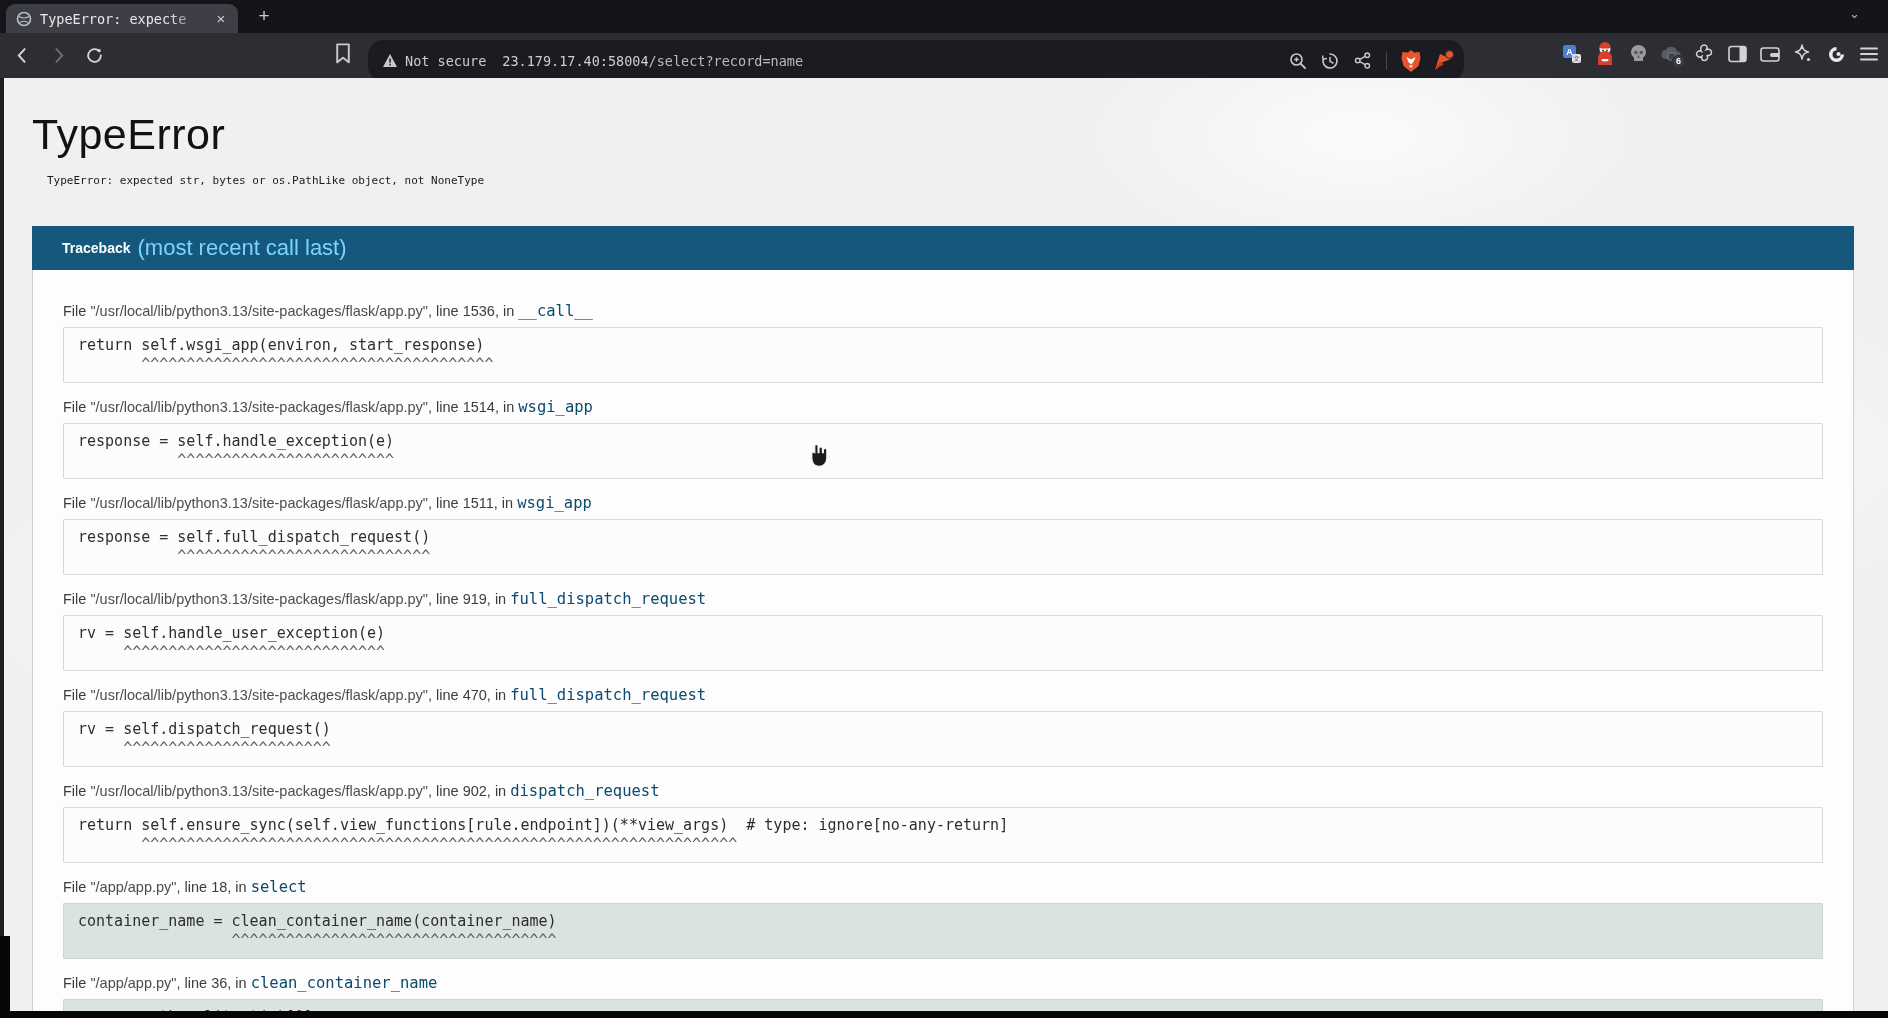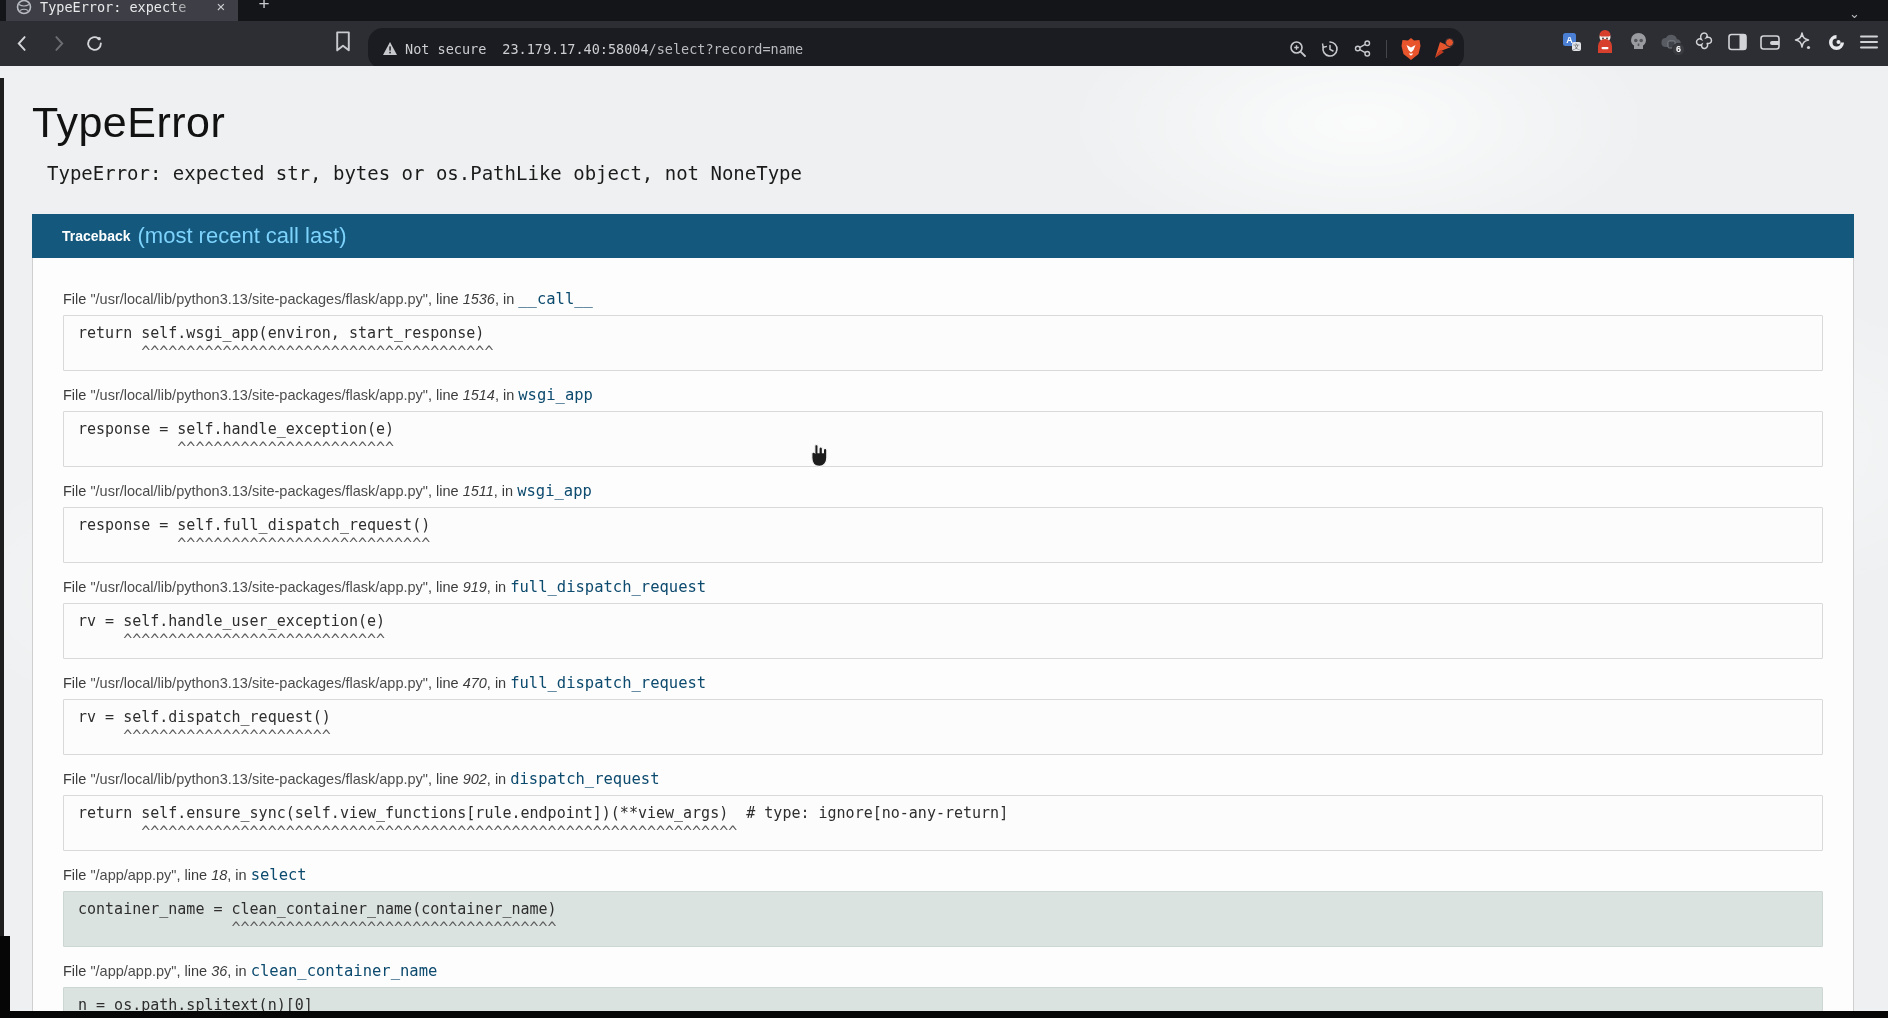--- a/index.html
+++ b/index.html
@@ -1,21 +1,21 @@
 <!DOCTYPE html>
 <html><head>
 <meta charset="utf-8">
 <style>
   * { margin:0; padding:0; box-sizing:border-box; }
   html,body { width:1888px; height:1018px; overflow:hidden; }
   body { font-family:"Liberation Sans", sans-serif; background:#000; position:relative; }
   .browser { position:absolute; inset:0; display:flex; flex-direction:column; }
 
   
-  .tabstrip { height:21px; background:#141518; display:flex; align-items:flex-end; position:relative; flex:0 0 auto; }
+  .tabstrip { height:33px; background:#141518; display:flex; align-items:flex-end; position:relative; flex:0 0 auto; }
   .tab { width:232px; height:29px; margin-left:6px; background:#3e3f46; border-radius:9px 9px 0 0;
          display:flex; align-items:center; padding:0 8px 0 10px; position:relative; }
   .tab-title { color:#e8e9ea; font-size:13.5px; font-family:"DejaVu Sans Mono", monospace; white-space:nowrap; overflow:hidden; flex:1;
                -webkit-mask-image:linear-gradient(90deg,#000 75%,transparent 97%);
                mask-image:linear-gradient(90deg,#000 75%,transparent 97%); }
   .tab-close { color:#cfd0d4; font-size:15px; width:18px; height:18px; line-height:17px; text-align:center; border-radius:4px; cursor:default; }
   .favicon { width:16px; height:16px; margin-right:8px; flex:0 0 auto; }
   .newtab { color:#c8c9cd; font-size:19px; margin:0 0 5px 14px; width:24px; height:24px; line-height:23px; text-align:center; border-radius:5px; }
   .tab-search { position:absolute; right:28px; top:6px; color:#b9babe; font-size:13px; }
 
@@ -41,33 +41,33 @@
 
   
   .page { flex:1; position:relative; overflow:hidden;
           background:
             radial-gradient(ellipse 420px 190px at 72% 6%, rgba(255,255,255,.75), transparent 70%),
             radial-gradient(ellipse 520px 240px at 88% 40%, rgba(255,255,255,.6), transparent 70%),
             radial-gradient(ellipse 420px 200px at 12% 55%, rgba(255,255,255,.55), transparent 70%),
             radial-gradient(ellipse 560px 260px at 45% 85%, rgba(255,255,255,.5), transparent 70%),
             #eef0f1; }
   .page-title { margin:30px 12px 0 32px; font-size:43px; line-height:52px; color:#121212; font-weight:500; letter-spacing:.5px; }
-  .err-msg { margin:14px 0 0 47px; font-family:"DejaVu Sans Mono", monospace; font-size:19px; color:#1b1b1b; }
+  .err-msg { margin:14px 0 0 47px; font-family:"DejaVu Sans Mono", monospace; font-size:11px; color:#1b1b1b; }
 
   .tb-panel { position:absolute; left:32px; right:34px; top:148px; bottom:-400px; }
   .tb-header { height:44px; background:#14587e; display:flex; align-items:center; padding-left:30px; }
   .tb-header .t1 { color:#ffffff; font-size:14px; font-weight:bold; margin-right:7px; }
   .tb-header .t2 { color:#7dd3fc; font-size:22px; }
   .tb-body { position:absolute; top:44px; left:0; right:0; bottom:0; background:#fdfdfd; border:1px solid #cfcfcf; border-top:none;
              padding:32px 30px 0 30px; }
 
   .frame { margin-bottom:15px; }
   .file-line { font-size:14.5px; color:#3c3c3c; margin-bottom:7px; white-space:pre; height:18px; }
   .file-line .f-path { color:#4c4c4c; }
-  .file-line .f-num { font-style:italic; }
+  .file-line .f-num { }
   .file-line .f-func { font-family:"DejaVu Sans Mono", monospace; font-size:15.5px; color:#0c4a6e; }
   .codebox { background:#fcfcfc; border:1px solid #d9d9d9; padding:8px 14px; border-radius:1px; }
   .codebox pre { font-family:"DejaVu Sans Mono", monospace; font-size:15px; line-height:19px; color:#2e2e2e; white-space:pre; }
   .codebox .caret-line { color:#5c5c5c; display:block; }
   .codebox .code-line { display:block; }
   .frame.app .codebox { background:#dbe3e1; border-color:#ccd7d4; }
 
   
   .edge-left { position:absolute; left:0; top:78px; width:4px; bottom:0; background:#1e1e1e; z-index:5; }
   .edge-bottom { position:absolute; left:0; right:0; bottom:0; height:7px; background:#060606; z-index:6; }

